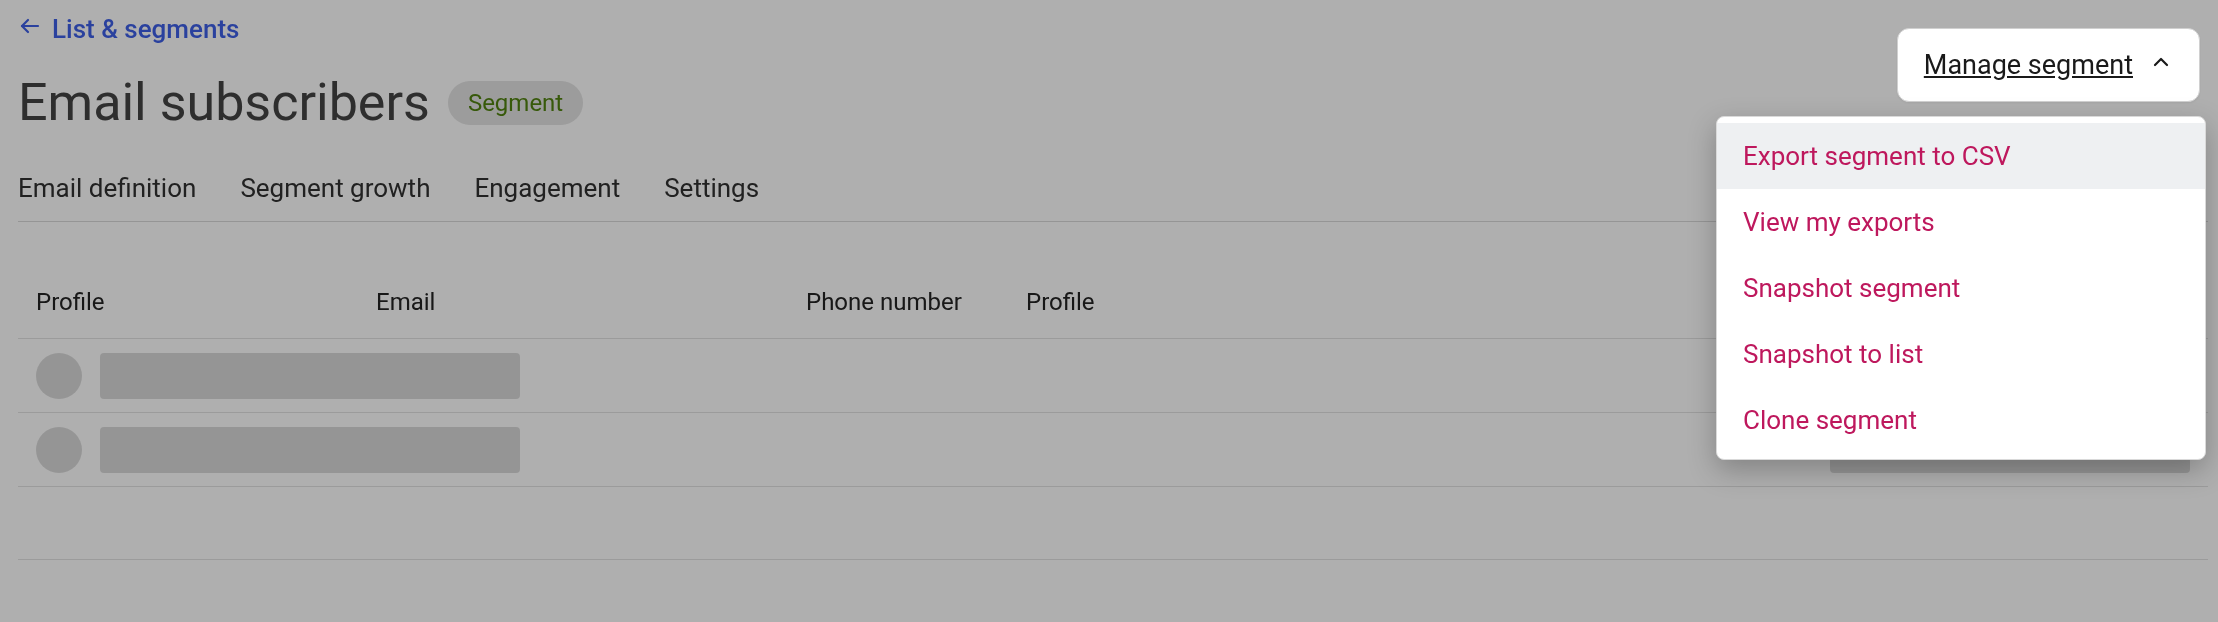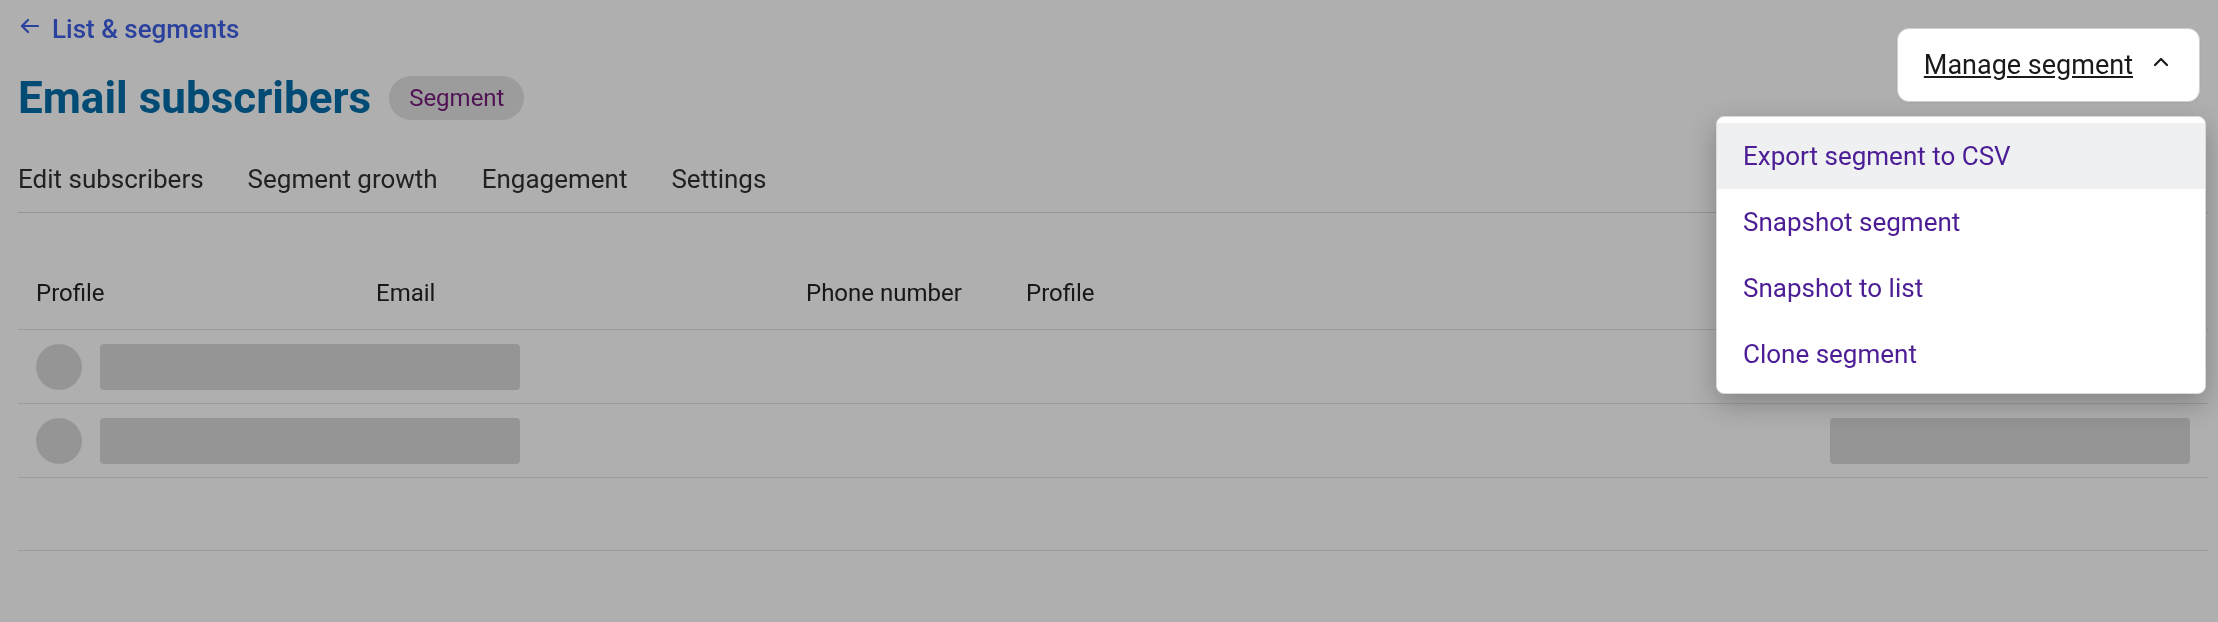--- a/index.html
+++ b/index.html
@@ -39,27 +39,27 @@
   }
   .breadcrumb svg { width: 24px; height: 24px; }
 
   .title-row {
     display: flex;
     align-items: center;
     gap: 18px;
     margin-top: 28px;
   }
   .title {
-    font-size: 44px;
-    font-weight: 700;
-    color: #0369a1;
+    font-size: 52px;
+    font-weight: 400;
+    color: #404040;
   }
   .chip {
     background: #d8d8d8;
-    color: #701a75;
+    color: #4d7c0f;
     font-size: 24px;
     padding: 8px 20px;
     border-radius: 999px;
   }
 
   .tabs {
     display: flex;
     gap: 44px;
     margin-top: 40px;
     border-bottom: 1px solid #cfcfcf;
@@ -129,21 +129,21 @@
     right: 12px;
     width: 490px;
     background: #ffffff;
     border: 1px solid #d9d9d9;
     border-radius: 8px;
     box-shadow: 0 10px 28px rgba(0,0,0,0.25);
     padding: 6px 0;
   }
   .dropdown-item {
     font-size: 26px;
-    color: #4c1d95;
+    color: #be185d;
     padding: 18px 26px;
     cursor: pointer;
   }
   .dropdown-item.highlight {
     background: #eef0f2;
   }
 </style>
 </head>
 <body>
 
@@ -158,21 +158,21 @@
     </span>
     <span>List &amp; segments</span>
   </div>
 
   <div class="title-row">
     <div class="title">Email subscribers</div>
     <div class="chip">Segment</div>
   </div>
 
   <div class="tabs">
-    <div class="tab">Edit subscribers</div>
+    <div class="tab">Email definition</div>
     <div class="tab">Segment growth</div>
     <div class="tab">Engagement</div>
     <div class="tab">Settings</div>
   </div>
 
   <div class="table">
     <div class="thead">
       <div>Profile</div>
       <div>Email</div>
       <div>Phone number</div>
@@ -202,16 +202,17 @@
   <span>Manage segment</span>
   <span>
     <svg viewBox="0 0 24 24" fill="none" stroke="#1a1a1a" stroke-width="2.2" stroke-linecap="round" stroke-linejoin="round">
         <polyline points="6 15 12 9 18 15"></polyline>
       </svg>
   </span>
 </div>
 
 <div class="dropdown">
   <div class="dropdown-item highlight">Export segment to CSV</div>
+  <div class="dropdown-item">View my exports</div>
   <div class="dropdown-item">Snapshot segment</div>
   <div class="dropdown-item">Snapshot to list</div>
   <div class="dropdown-item">Clone segment</div>
 </div>
 
 </body></html>

